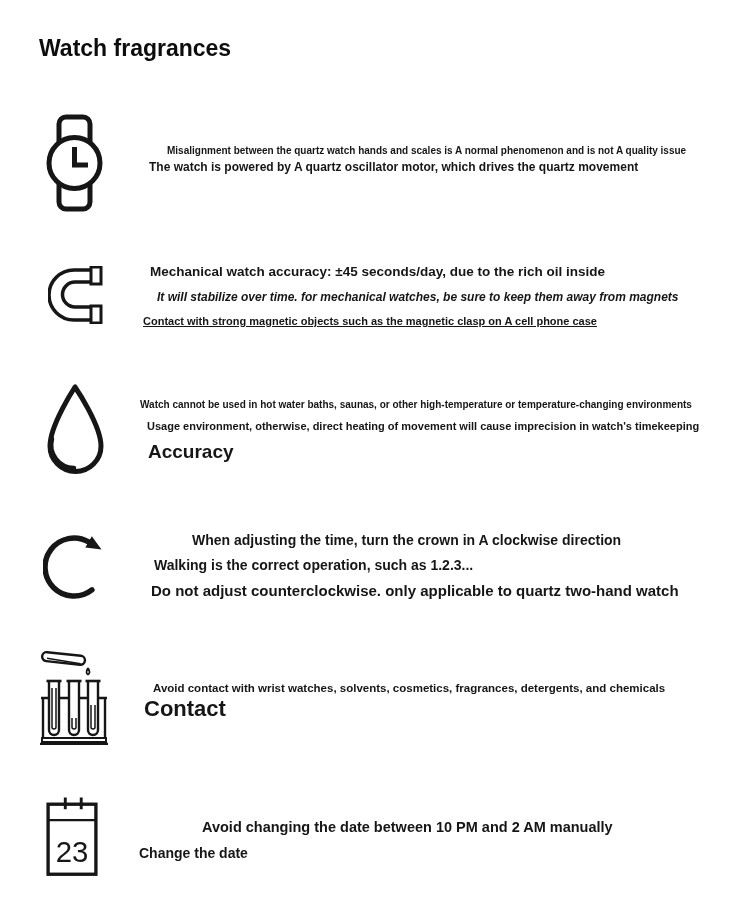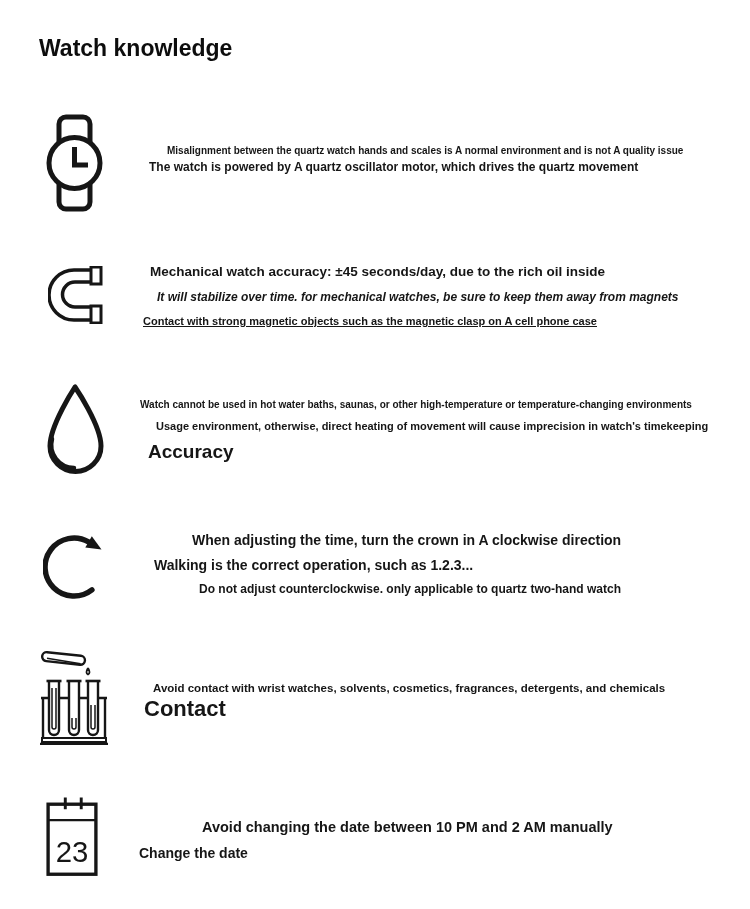--- a/index.html
+++ b/index.html
@@ -18,54 +18,54 @@
 
   
   .icon-magnet{left:48px;top:266px;width:56px;height:58px;}
   .s2a{left:150px;top:264px;font-size:13.5px;}
   .s2b{left:157px;top:290px;font-size:12px;font-style:italic;}
   .s2c{left:143px;top:315px;font-size:11px;text-decoration:underline;}
 
   
   .icon-drop{left:43px;top:383px;width:64px;height:94px;}
   .s3a{left:140px;top:399px;font-size:10px;}
-  .s3b{left:147px;top:420px;font-size:11px;margin-left:9px;}
+  .s3b{left:147px;top:420px;font-size:11px;}
   .s3c{left:148px;top:441px;font-size:19px;}
 
   
   .icon-cw{left:43px;top:523px;width:66px;height:84px;}
   .s4a{left:192px;top:532px;font-size:14px;}
   .s4b{left:154px;top:557px;font-size:14px;}
-  .s4c{left:151px;top:582px;font-size:12px;margin-left:48px;}
+  .s4c{left:151px;top:582px;font-size:15px;}
 
   
   .icon-tubes{left:40px;top:650px;width:68px;height:95px;}
   .s5a{left:153px;top:682px;font-size:11.5px;}
   .s5b{left:144px;top:696px;font-size:22px;}
 
   
   .icon-cal{left:46px;top:789px;width:52px;height:95px;}
   .s6a{left:202px;top:819px;font-size:14.5px;}
   .s6b{left:139px;top:845px;font-size:14px;}
 
   svg{display:block;width:100%;height:100%;}
 </style>
 </head>
 <body>
 
-<div class="abs page-title">Watch knowledge</div>
+<div class="abs page-title">Watch fragrances</div>
 
 <div class="abs icon-watch">
   <svg viewBox="0 0 57 98" aria-hidden="true">
     <rect x="13" y="3" width="31" height="92" rx="7" fill="#fff" stroke="#161616" stroke-width="5"></rect>
     <circle cx="28.5" cy="49" r="25.5" fill="#fff" stroke="#161616" stroke-width="5"></circle>
     <path d="M28.5 33 V51 H42" fill="none" stroke="#161616" stroke-width="5"></path>
   </svg>
 </div>
-<div class="abs b s1a">Misalignment between the quartz watch hands and scales is A normal environment and is not A quality issue</div>
+<div class="abs b s1a">Misalignment between the quartz watch hands and scales is A normal phenomenon and is not A quality issue</div>
 <div class="abs b s1b">The watch is powered by A quartz oscillator motor, which drives the quartz movement</div>
 
 <div class="abs icon-magnet">
   <svg viewBox="0 0 56 58" aria-hidden="true">
     <path d="M50 4 L26 4 A25 25 0 0 0 26 54 L50 54 L50 41 L27 41 A12.5 12.5 0 0 1 27 16 L50 16 Z" fill="#fff" stroke="#161616" stroke-width="3.5"></path>
     <rect x="43" y="1" width="10" height="17" fill="#fff" stroke="#161616" stroke-width="3"></rect>
     <rect x="43" y="40" width="10" height="17" fill="#fff" stroke="#161616" stroke-width="3"></rect>
   </svg>
 </div>
 <div class="abs b s2a">Mechanical watch accuracy: ±45 seconds/day, due to the rich oil inside</div>

